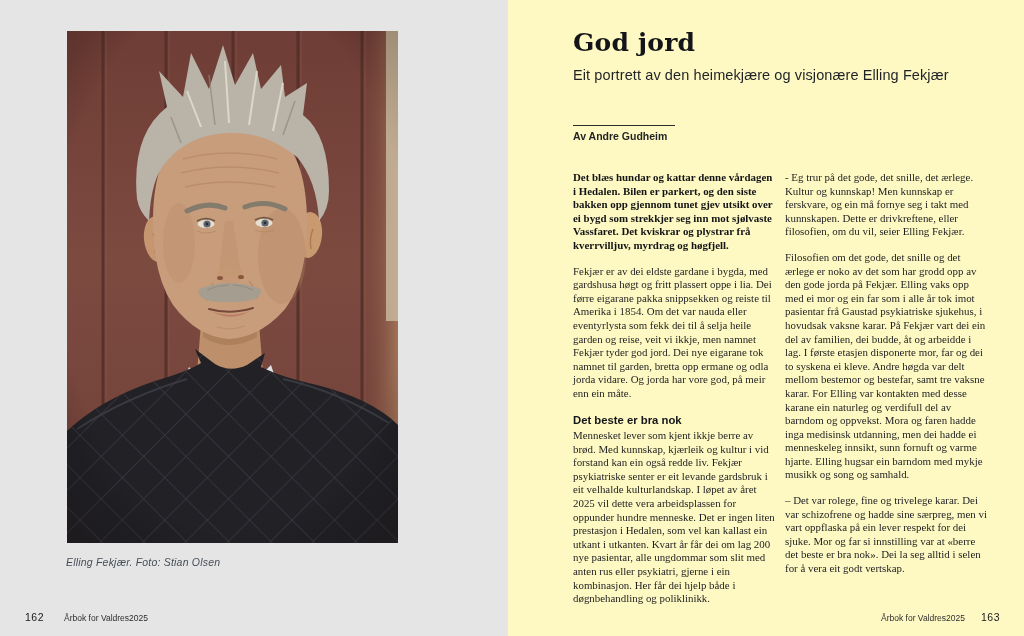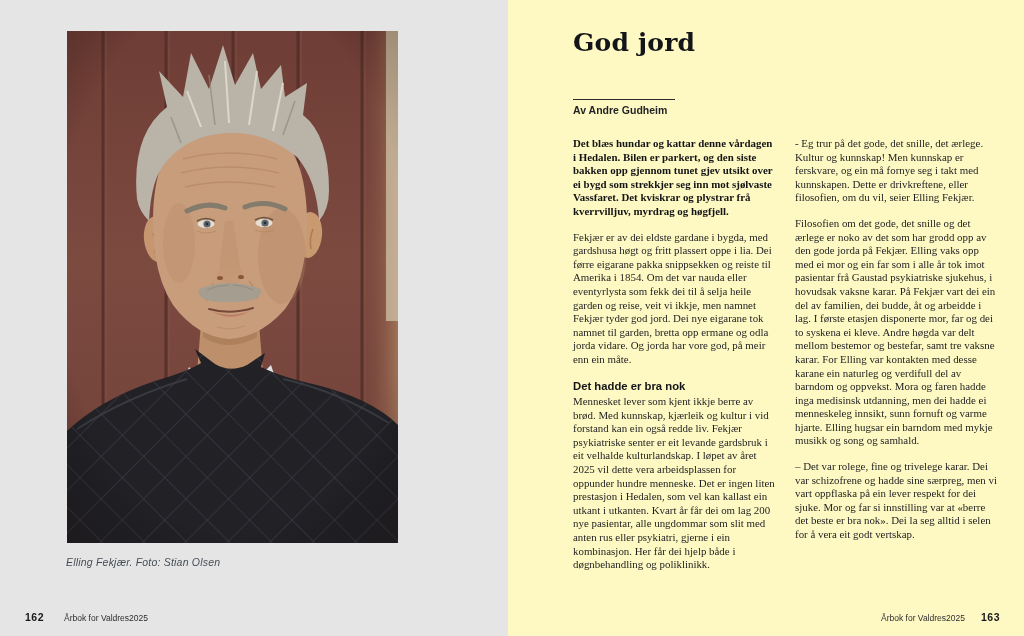--- a/index.html
+++ b/index.html
@@ -18,42 +18,42 @@
   .photo svg{display:block;width:100%;height:100%;}
   .caption{
     position:absolute;left:66px;top:556px;
     font-style:italic;font-size:10.5px;color:#454e57;letter-spacing:.2px;
   }
   .folio{
     position:absolute;bottom:13px;
     font-size:8.5px;color:#2d2d2e;
     display:flex;align-items:baseline;
   }
-  .folio .num{font-size:10.5px;font-weight:bold;color:#18181a;letter-spacing:.5px;}
+  .folio .num{font-size:10.5px;font-weight:normal;color:#18181a;letter-spacing:.5px;}
   .folio-left{left:25px;}
   .folio-left .num{margin-right:20px;}
   .folio .pub{}
   .folio-right{right:24px;}
   .folio-right .num{margin-left:16px;}
 
   
   h1{
     font-family:"DejaVu Serif","Liberation Serif",serif;
     font-size:25px;font-weight:700;color:#141518;
     margin:28px 0 0 0;letter-spacing:.2px;
   }
   .subtitle{
     font-size:14.5px;color:#1f2226;margin:10px 0 0 0;letter-spacing:.1px;
   }
   .byline{
     display:inline-block;margin-top:24px;
     font-size:10.5px;font-weight:bold;color:#1f2124;
     border-top:1.4px solid #2a2c2e;padding:4px 8px 0 0;
   }
-  .columns{display:flex;gap:17px;margin-top:19px;}
+  .columns{display:flex;gap:7px;margin-top:27px;}
   .col{
     width:205px;
     font-family:"Liberation Serif",serif;
     font-size:10.9px;line-height:13.6px;color:#1d1e20;
     text-align:left;
   }
   .col p{margin:0 0 12px 0;}
   .col p.lead{font-weight:bold;color:#131416;}
   .col h3{
     font-family:"Liberation Sans",sans-serif;
@@ -200,28 +200,29 @@
 
     <div class="folio folio-left">
       <span class="num">162</span>
       <span class="pub">Årbok for Valdres</span>
       <span class="yr">2025</span>
     </div>
   </section>
 
   <section class="page right">
     <h1>God jord</h1>
+    <p class="subtitle">Eit portrett av den heimekjære og visjonære Elling Fekjær</p>
     <br>
     <div class="byline">Av Andre Gudheim</div>
 
     <div class="columns">
       <div class="col">
         <p class="lead">Det blæs hundar og kattar denne vårdagen i Hedalen. Bilen er parkert, og den siste bakken opp gjennom tunet gjev utsikt over ei bygd som strekkjer seg inn mot sjølvaste Vassfaret. Det kviskrar og plystrar frå kverrvilljuv, myrdrag og høgfjell.</p>
         <p>Fekjær er av dei eldste gardane i bygda, med gardshusa høgt og fritt plassert oppe i lia. Dei førre eigarane pakka snippsekken og reiste til Amerika i 1854. Om det var nauda eller eventyrlysta som fekk dei til å selja heile garden og reise, veit vi ikkje, men namnet Fekjær tyder god jord. Dei nye eigarane tok namnet til garden, bretta opp ermane og odla jorda vidare. Og jorda har vore god, på meir enn ein måte.</p>
-        <h3>Det hadde er bra nok</h3>
+        <h3>Det beste er bra nok</h3>
         <p>Mennesket lever som kjent ikkje berre av brød. Med kunnskap, kjærleik og kultur i vid forstand kan ein også redde liv. Fekjær psykiatriske senter er eit levande gardsbruk i eit velhalde kulturlandskap. I løpet av året 2025 vil dette vera arbeidsplassen for oppunder hundre menneske. Det er ingen liten prestasjon i Hedalen, som vel kan kallast ein utkant i utkanten. Kvart år får dei om lag 200 nye pasientar, alle ungdommar som slit med anten rus eller psykiatri, gjerne i ein kombinasjon. Her får dei hjelp både i døgnbehandling og poliklinikk.</p>
       </div>
       <div class="col">
         <p>- Eg trur på det gode, det snille, det ærlege. Kultur og kunnskap! Men kunnskap er ferskvare, og ein må fornye seg i takt med kunnskapen. Dette er drivkreftene, eller filosofien, om du vil, seier Elling Fekjær.</p>
         <p>Filosofien om det gode, det snille og det ærlege er noko av det som har grodd opp av den gode jorda på Fekjær. Elling vaks opp med ei mor og ein far som i alle år tok imot pasientar frå Gaustad psykiatriske sjukehus, i hovudsak vaksne karar. På Fekjær vart dei ein del av familien, dei budde, åt og arbeidde i lag. I første etasjen disponerte mor, far og dei to syskena ei kleve. Andre høgda var delt mellom bestemor og bestefar, samt tre vaksne karar. For Elling var kontakten med desse karane ein naturleg og verdifull del av barndom og oppvekst. Mora og faren hadde inga medisinsk utdanning, men dei hadde ei menneskeleg innsikt, sunn fornuft og varme hjarte. Elling hugsar ein barndom med mykje musikk og song og samhald.</p>
         <p>– Det var rolege, fine og trivelege karar. Dei var schizofrene og hadde sine særpreg, men vi vart oppflaska på ein lever respekt for dei sjuke. Mor og far si innstilling var at «berre det beste er bra nok». Dei la seg alltid i selen for å vera eit godt vertskap.</p>
       </div>
     </div>
 
     <div class="folio folio-right">

